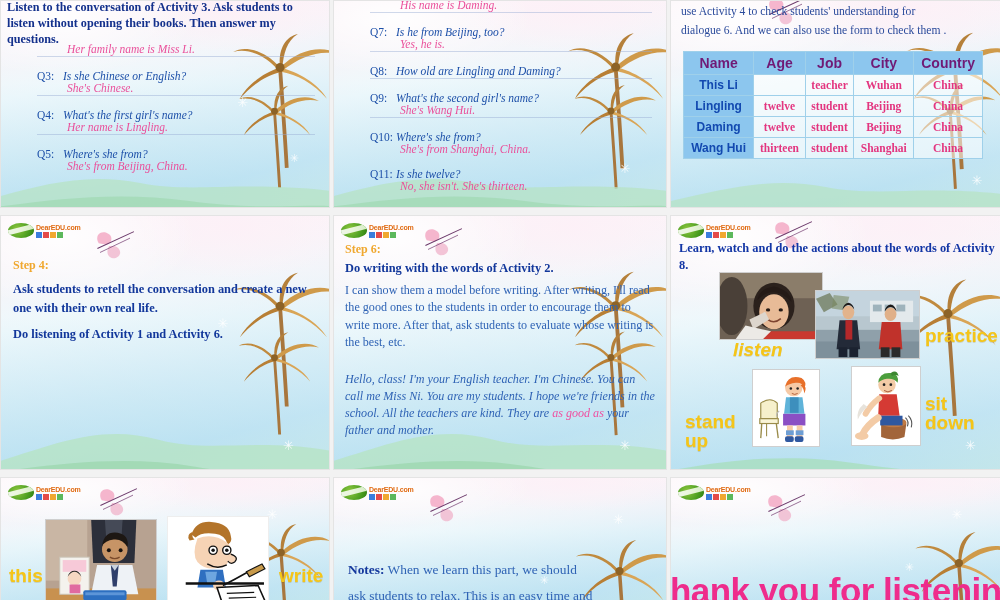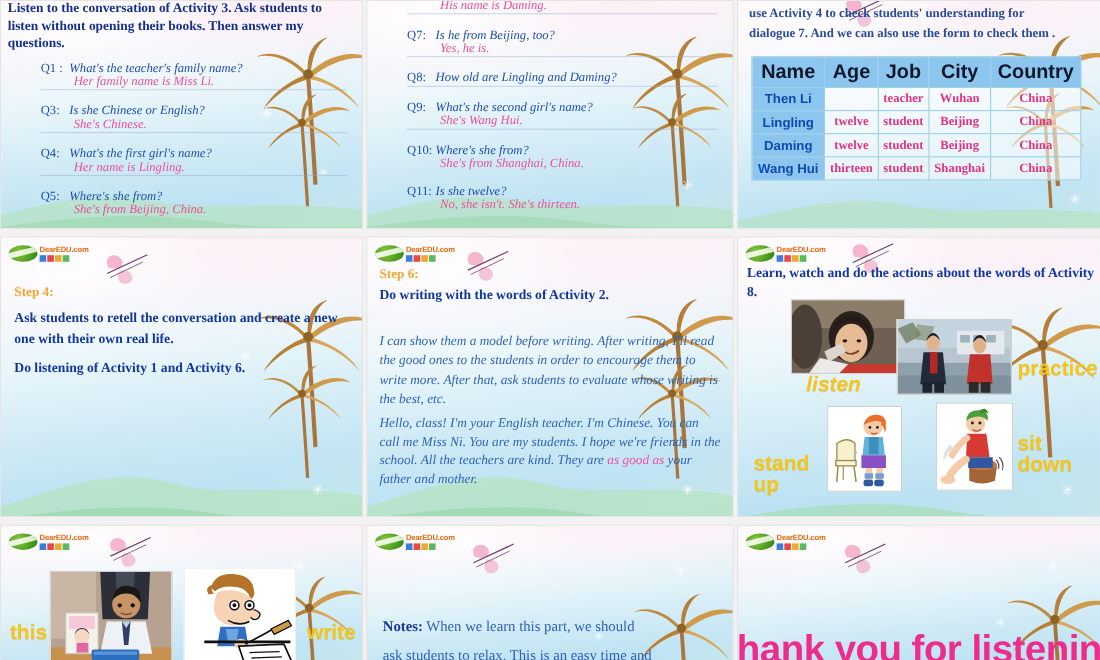--- a/index.html
+++ b/index.html
@@ -96,35 +96,35 @@
     height: 1px; background: rgba(150,170,210,.45); margin-top: 1px;
   }
   
   .tl-head {
     position:absolute; left: 6px; right: 10px; top: -2px;
     font-size: 12.2px; line-height: 1.32; font-weight: bold; color: #13308c;
   }
   
   .tr-intro {
     position:absolute; left: 10px; right: 8px; top: 2px;
-    font-size: 11.6px; line-height: 1.62; color: #2a4a9b; font-weight: bold;
+    font-size: 11.6px; line-height: 1.62; color: #2a4a9b;
   }
   table.info {
     position:absolute; left: 12px; top: 50px; width: 300px;
     border-collapse: collapse;
     font-family: "Liberation Sans", sans-serif;
   }
   table.info th, table.info td {
     border: 1px solid #9fd0ea;
     text-align: center;
     padding: 3px 2px;
   }
   table.info th {
-    background: #8cc6ee; color: #0f172a;
-    font-size: 18px; font-weight: bold;
+    background: #8cc6ee; color: #701a75;
+    font-size: 14px; font-weight: bold;
   }
   table.info td.name {
     background: #8cc6ee; color: #1249b0;
     font-family: "Liberation Sans", sans-serif;
     font-size: 12px; font-weight: bold;
   }
   table.info td.val {
     background: rgba(255,255,255,.55);
     color: #e3357f; font-weight: bold;
     font-family: "Liberation Serif", serif;
@@ -221,21 +221,20 @@
         <path d="M0 70 L0 52 C40 40 80 22 130 34 C175 45 215 30 300 44 L300 70 Z" fill="#b7e3c4" opacity=".75"></path>
         <path d="M0 70 L0 60 C60 50 110 42 170 52 C230 62 265 54 300 58 L300 70 Z" fill="#9fd9b2" opacity=".7"></path>
       </svg>
     </div>
     <span class="snowflake" style="left:72%; top:46%;">✳</span>
     <span class="snowflake" style="left:88%; top:74%; font-size:11px;">✳</span>
     <div class="content">
       <div class="tl-head">Listen to the conversation of Activity 3. Ask students to listen without opening their   books. Then answer my questions.</div>
       <div class="qa-list">
         <div class="qa-row">
-          <div class="qa-q"><span class="qnum">Q1 :</span><span>What's the teacher's family name?</span></div>
           <div class="qa-a">Her family name is Miss Li.</div>
           <div class="qa-rule"></div>
         </div>
         <div class="qa-row">
           <div class="qa-q"><span class="qnum">Q3:</span><span>Is she Chinese or English?</span></div>
           <div class="qa-a">She's Chinese.</div>
           <div class="qa-rule"></div>
         </div>
         <div class="qa-row">
           <div class="qa-q"><span class="qnum">Q4:</span><span>What's the first girl's name?</span></div>
@@ -320,35 +319,35 @@
     </div>
     <div class="butterfly" style="left:26%; top:-3%; width:58px; height:30px;">
       <svg viewBox="0 0 70 46">
           <use href="#butterflyart"></use>
         </svg>
     </div>
     <span class="snowflake" style="left:90%; top:84%;">✳</span>
     <div class="content">
       <div class="tr-intro">
         <div>use Activity 4 to check students' understanding for</div>
-        <div>dialogue 7. And we can also use the form to check them .</div>
+        <div>dialogue 6. And we can also use the form to check them .</div>
       </div>
       <table class="info">
         <thead>
           <tr>
             <th>Name</th>
             <th>Age</th>
             <th>Job</th>
             <th>City</th>
             <th>Country</th>
           </tr>
         </thead>
         <tbody>
           <tr>
-            <td class="name">Then Li</td>
+            <td class="name">This Li</td>
             <td class="val"></td>
             <td class="val">teacher</td>
             <td class="val">Wuhan</td>
             <td class="val">China</td>
           </tr>
           <tr>
             <td class="name">Lingling</td>
             <td class="val">twelve</td>
             <td class="val">student</td>
             <td class="val">Beijing</td>
@@ -452,22 +451,22 @@
           <i style="background:#e44a4a"></i>
           <i style="background:#f0a830"></i>
           <i style="background:#5cb85c"></i>
         </span>
       </span>
     </div>
     <div class="content">
       <div style="position:absolute; left:11px; right:10px; top:26px;">
         <div class="step-label">Step 6:</div>
         <div class="step-body" style="margin-top:2px;">Do writing with the words of Activity 2.</div>
-        <div class="para" style="margin-top:24px;font-style:italic;">I can show them a model before writing. After writing, I'll read the good ones to the students in order to encourage them to write more. After that, ask students to evaluate whose writing is the best, etc.</div>
-        <div class="para-italic" style="margin-top:5px;font-style:italic;"><span>Hello, class! I'm your English teacher. I'm Chinese. You can call me Miss Ni. You are my students. I hope we're friends in the school. All the teachers are kind. They are </span><span class="hl-pink">as good as</span><span> your father and mother.</span></div>
+        <div class="para" style="margin-top:4px;">I can show them a model before writing. After writing, I'll read the good ones to the students in order to encourage them to write more. After that, ask students to evaluate whose writing is the best, etc.</div>
+        <div class="para-italic" style="margin-top:20px;font-style:italic;"><span>Hello, class! I'm your English teacher. I'm Chinese. You can call me Miss Ni. You are my students. I hope we're friends in the school. All the teachers are kind. They are </span><span class="hl-pink">as good as</span><span> your father and mother.</span></div>
       </div>
     </div>
   </div>
 
   <div class="slide">
     <div class="sky-wash"></div>
     <div class="palm palm-a" style="right:-2%; top:18%; width:34%; height:70%;">
       <svg viewBox="0 0 100 125">
           <use href="#palmtree"></use>
         </svg>

